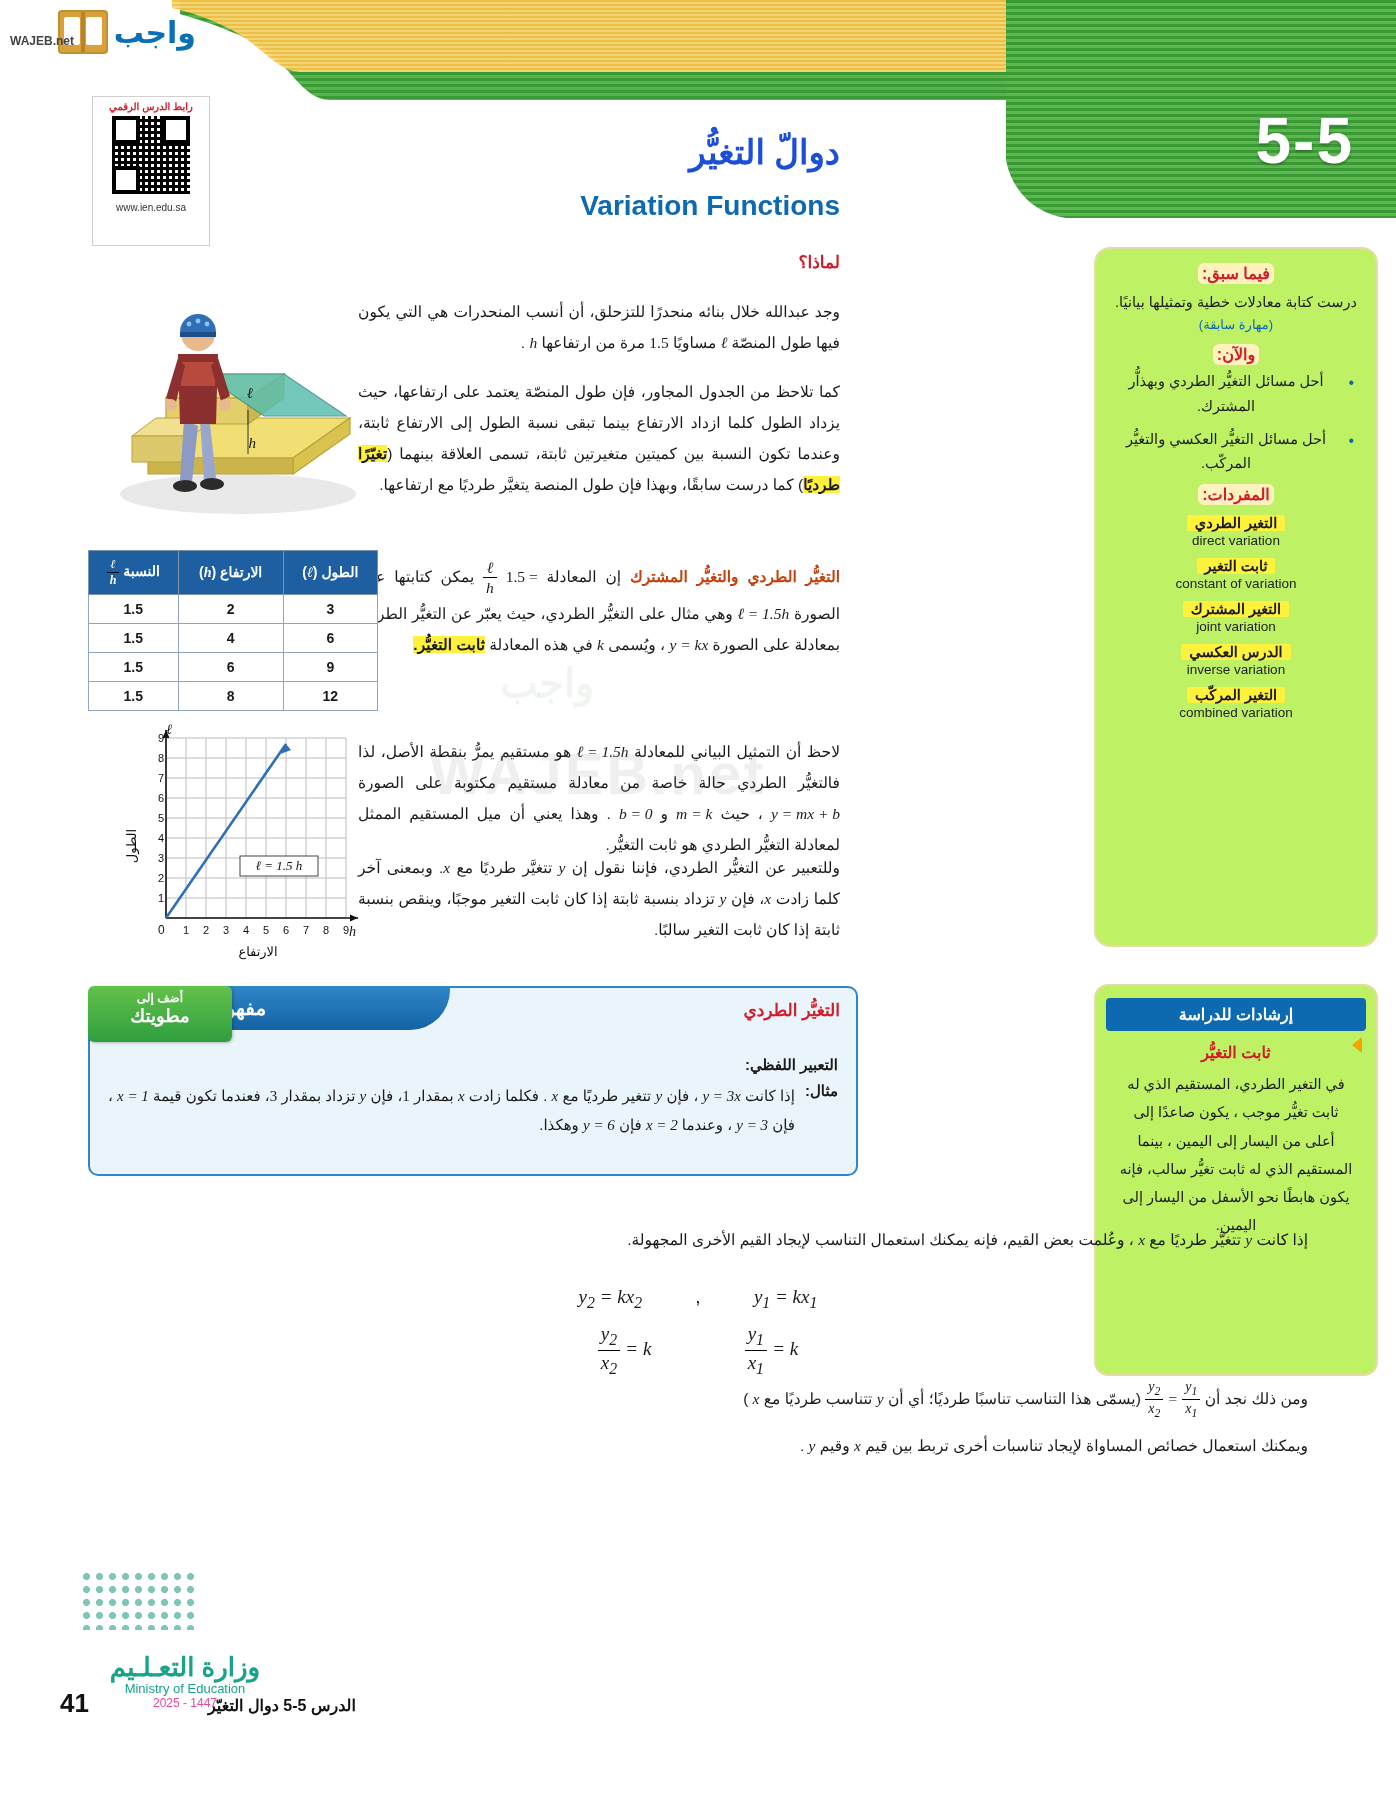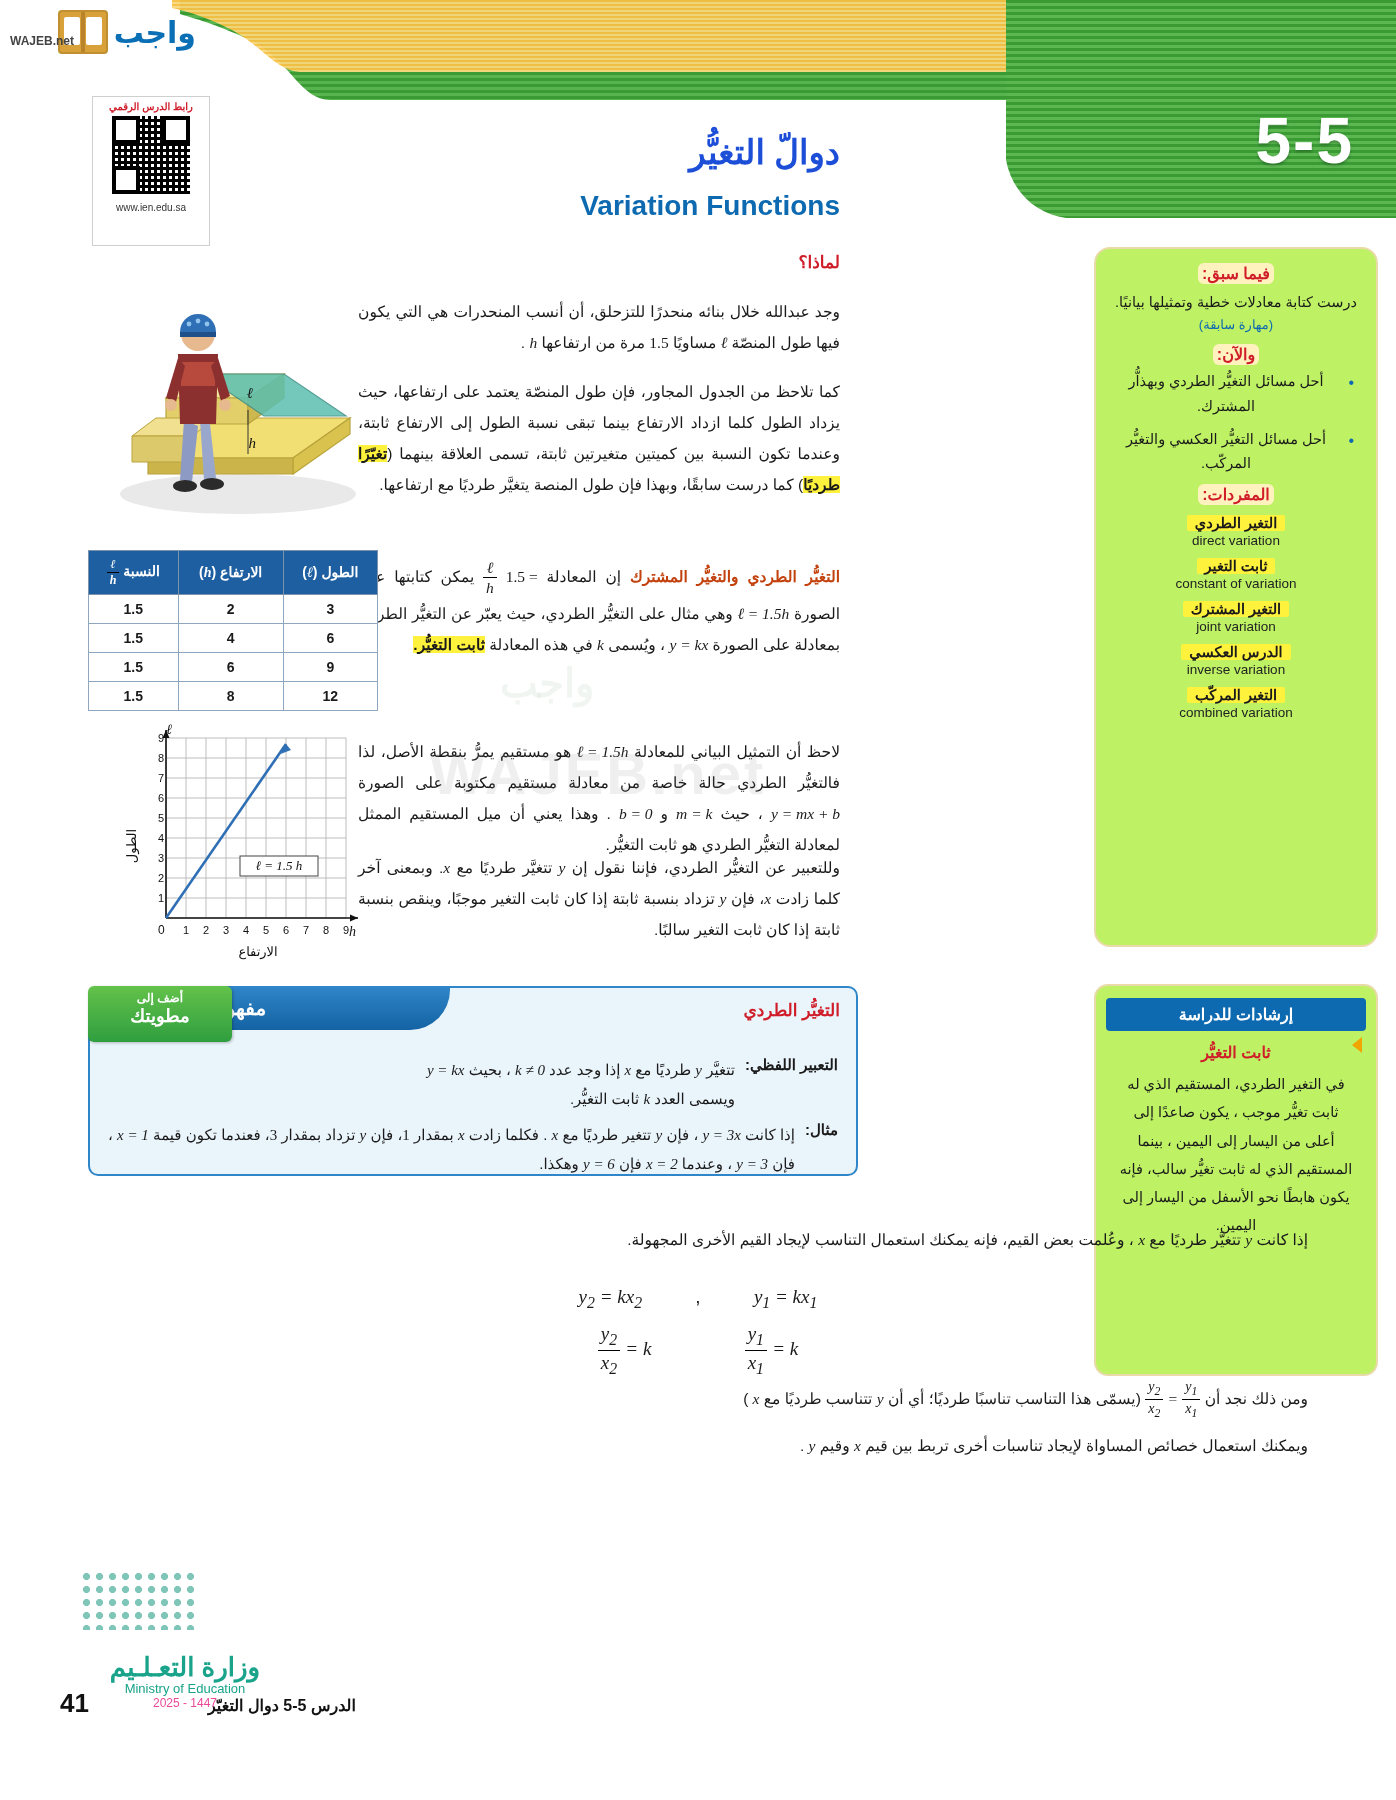--- a/index.html
+++ b/index.html
@@ -543,24 +543,20 @@
         <i style="left:0;top:0;width:11px;height:11px;background:#8ccf4a;"></i>
         <i style="left:13px;top:0;width:11px;height:11px;background:#f4a93a;"></i>
         <i style="left:0;top:13px;width:11px;height:11px;background:#e0453e;"></i>
         <i style="left:13px;top:13px;width:11px;height:11px;background:#2f86c8;"></i>
       </span>
     </div>
     <div class="concept-title-red">التغيُّر الطردي</div>
     <div class="concept-body">
       <div class="c-row" style="margin-top:18px;">
         <div class="c-label">التعبير اللفظي:</div>
-        <div class="c-content">
-          تتغيَّر <span class="mth">y</span> طرديًا مع <span class="mth">x</span> إذا وجد عدد <span class="mth">k ≠ 0</span> ، بحيث <span class="mth">y = kx</span><br>
-          ويسمى العدد <span class="mth">k</span> ثابت التغيُّر.
-        </div>
       </div>
       <div class="c-row">
         <div class="c-label">مثال:</div>
         <div class="c-content">
           إذا كانت <span class="mth">y = 3x</span> ، فإن <span class="mth">y</span> تتغير طرديًا مع <span class="mth">x</span> . فكلما زادت <span class="mth">x</span> بمقدار <span class="mthn">1</span>، فإن <span class="mth">y</span> تزداد
           بمقدار <span class="mthn">3</span>، فعندما تكون قيمة <span class="mth">x = 1</span> ، فإن <span class="mth">y = 3</span> ، وعندما <span class="mth">x = 2</span> فإن <span class="mth">y = 6</span> وهكذا.
         </div>
       </div>
     </div>
   </div>

